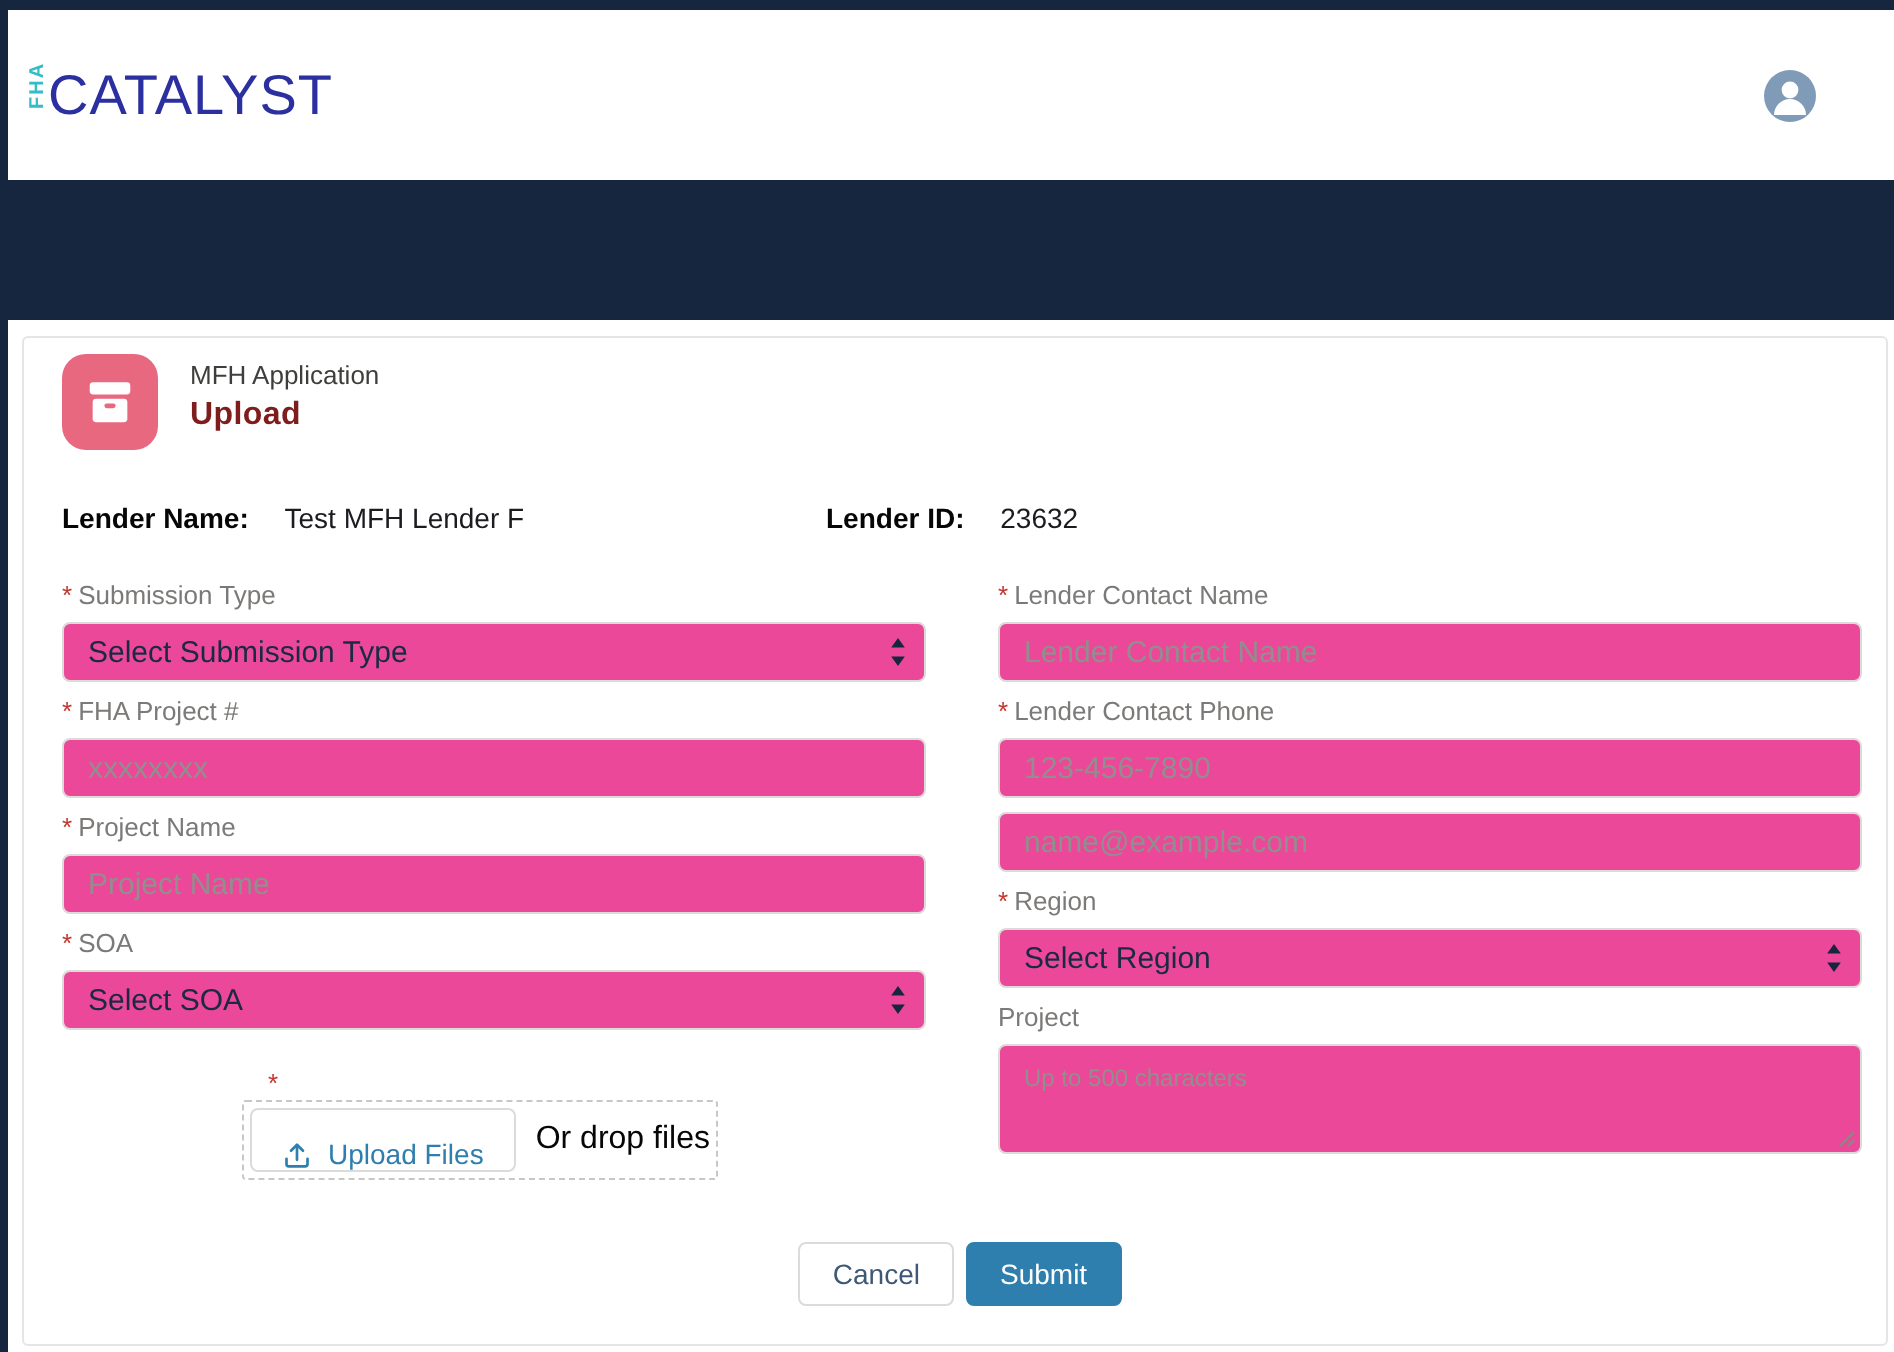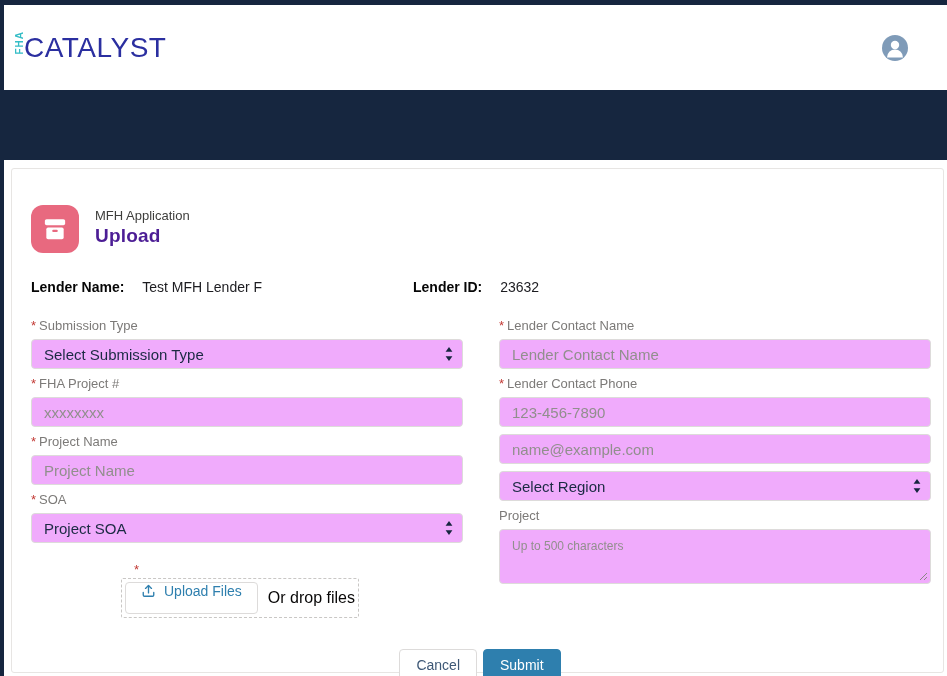--- a/index.html
+++ b/index.html
@@ -20,58 +20,58 @@
     letter-spacing:1px;color:#35bdc6;width:14px;}
   .logo-catalyst{font-size:28px;font-weight:500;letter-spacing:0.5px;color:#2b2fa0;margin-left:-2px;}
   .avatar{width:26px;height:26px;border-radius:50%;background:#7f9bb8;overflow:hidden;
     display:flex;align-items:center;justify-content:center;cursor:pointer;}
 
   
   .band{position:absolute;top:90px;left:0;right:0;height:70px;background:#16263f;z-index:1;}
 
   
   .card{position:absolute;top:168px;left:11px;right:3px;bottom:3px;background:#fff;
-    border:1px solid #e7e5e3;border-radius:3px;box-sizing:border-box;padding:36px 14px 0 19px;}
+    border:1px solid #e7e5e3;border-radius:3px;box-sizing:border-box;padding:8px 14px 0 19px;}
 
   .title-row{display:flex;align-items:flex-start;gap:16px;}
   .tile{width:48px;height:48px;border-radius:12px;background:#e8697f;
     display:flex;align-items:center;justify-content:center;flex:0 0 auto;}
   .title-text{padding-top:3px;}
   .subtitle{font-size:13px;color:#3e3e3c;line-height:16px;}
-  .page-title{font-size:19px;font-weight:700;color:#4c1d95;line-height:24px;letter-spacing:0.2px;}
+  .page-title{font-size:16px;font-weight:700;color:#7f1d1d;line-height:24px;letter-spacing:0.2px;}
 
   .lender-row{display:flex;margin-top:26px;font-size:14px;}
   .lender-left{width:382px;flex:0 0 auto;}
   .lender-label{font-weight:bold;color:#060606;}
   .lender-value{margin-left:14px;color:#1c1c20;}
 
   .form{display:flex;gap:36px;margin-top:23px;}
   .col{width:432px;flex:0 0 auto;}
 
   .field{margin-bottom:7px;}
   .field-label{font-size:13px;color:#7c7a78;line-height:16px;margin-bottom:5px;}
   .req{color:#c23934;margin-right:3px;}
   .control{height:30px;box-sizing:border-box;border:1px solid #dddbda;border-radius:4px;
-    background:#f0abfc;width:100%;font-family:"Liberation Sans",sans-serif;}
+    background:#ec4899;width:100%;font-family:"Liberation Sans",sans-serif;}
   input.control{padding:0 12px;font-size:15px;color:#1b2a43;outline:none;}
   input.control::placeholder,textarea.control::placeholder{color:#918f8d;opacity:1;}
   .select{display:flex;align-items:center;position:relative;padding:0 28px 0 12px;cursor:pointer;}
   .select-value{font-size:15px;color:#1b2a43;}
   .spinner{position:absolute;right:9px;top:50%;transform:translateY(-50%);}
   .textarea-wrap{position:relative;}
   textarea.control{height:55px;padding:9px 12px;font-size:12px;color:#1b2a43;resize:none;outline:none;display:block;}
   .resize-grip{position:absolute;right:3px;bottom:3px;pointer-events:none;}
 
   
   .upload-wrap{margin-top:19px;margin-left:90px;width:238px;box-sizing:border-box;}
   .upload-req{font-size:13px;line-height:15px;padding-left:13px;color:#c23934;}
   .dropzone{margin-top:1px;border:1px dashed #c9c7c5;border-radius:2px;padding:3px;
     display:flex;align-items:center;box-sizing:border-box;}
   .upload-btn{height:32px;padding:0 15px;background:#fff;border:1px solid #dddbda;border-radius:4px;
-    display:flex;align-items:flex-start;gap:8px;cursor:pointer;font-family:"Liberation Sans",sans-serif;}
+    display:flex;align-items:flex-end;gap:8px;cursor:pointer;font-family:"Liberation Sans",sans-serif;}
   .upload-btn span{font-size:14px;color:#2e7fae;}
   .drop-label{margin-left:10px;font-size:16px;color:#080707;}
 
   
   .footer{display:flex;justify-content:center;gap:6px;margin-top:31px;}
   .btn{height:32px;border-radius:4px;font-size:14px;padding:0 16px;cursor:pointer;
     font-family:"Liberation Sans",sans-serif;display:flex;align-items:center;}
   .btn-cancel{background:#fff;border:1px solid #dddbda;color:#3e5876;}
   .btn-submit{background:#2e7fae;border:1px solid #2e7fae;color:#ffffff;}
 </style>
@@ -152,21 +152,21 @@
           <span class="req">*</span><span>Project Name</span>
         </div>
         <input class="control" type="text" placeholder="Project Name" style="">
       </div>
 
       <div class="field">
         <div class="field-label">
           <span class="req">*</span><span>SOA</span>
         </div>
         <div class="control select">
-          <span class="select-value">Project SOA</span>
+          <span class="select-value">Select SOA</span>
           <svg class="spinner" width="8" height="15" viewBox="0 0 8 15">
             <path d="M4 0.5l3.4 4.8H0.6z" fill="#16263f"></path>
             <path d="M4 14.5L0.6 9.7h6.8z" fill="#16263f"></path>
           </svg>
         </div>
       </div>
 
       <div class="upload-wrap">
         <div class="upload-req">*</div>
         <div class="dropzone">
@@ -198,20 +198,23 @@
           <span class="req">*</span><span>Lender Contact Phone</span>
         </div>
         <input class="control" type="text" placeholder="123-456-7890" style="">
       </div>
 
       <div class="field">
         <input class="control" type="text" placeholder="name@example.com" style="">
       </div>
 
       <div class="field">
+        <div class="field-label">
+          <span class="req">*</span><span>Region</span>
+        </div>
         <div class="control select">
           <span class="select-value">Select Region</span>
           <svg class="spinner" width="8" height="15" viewBox="0 0 8 15">
             <path d="M4 0.5l3.4 4.8H0.6z" fill="#16263f"></path>
             <path d="M4 14.5L0.6 9.7h6.8z" fill="#16263f"></path>
           </svg>
         </div>
       </div>
 
       <div class="field">

